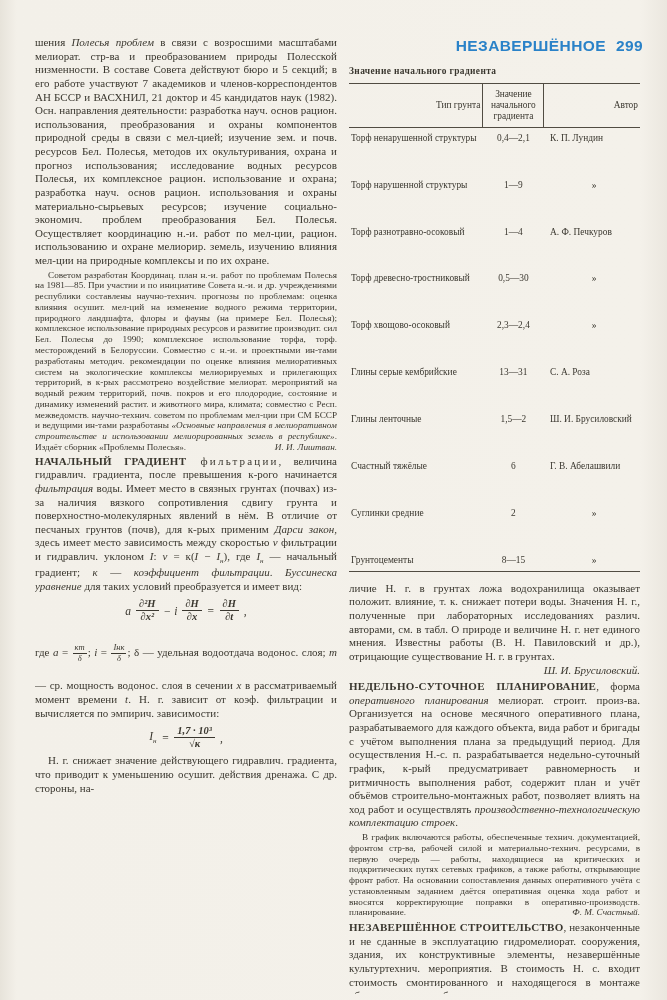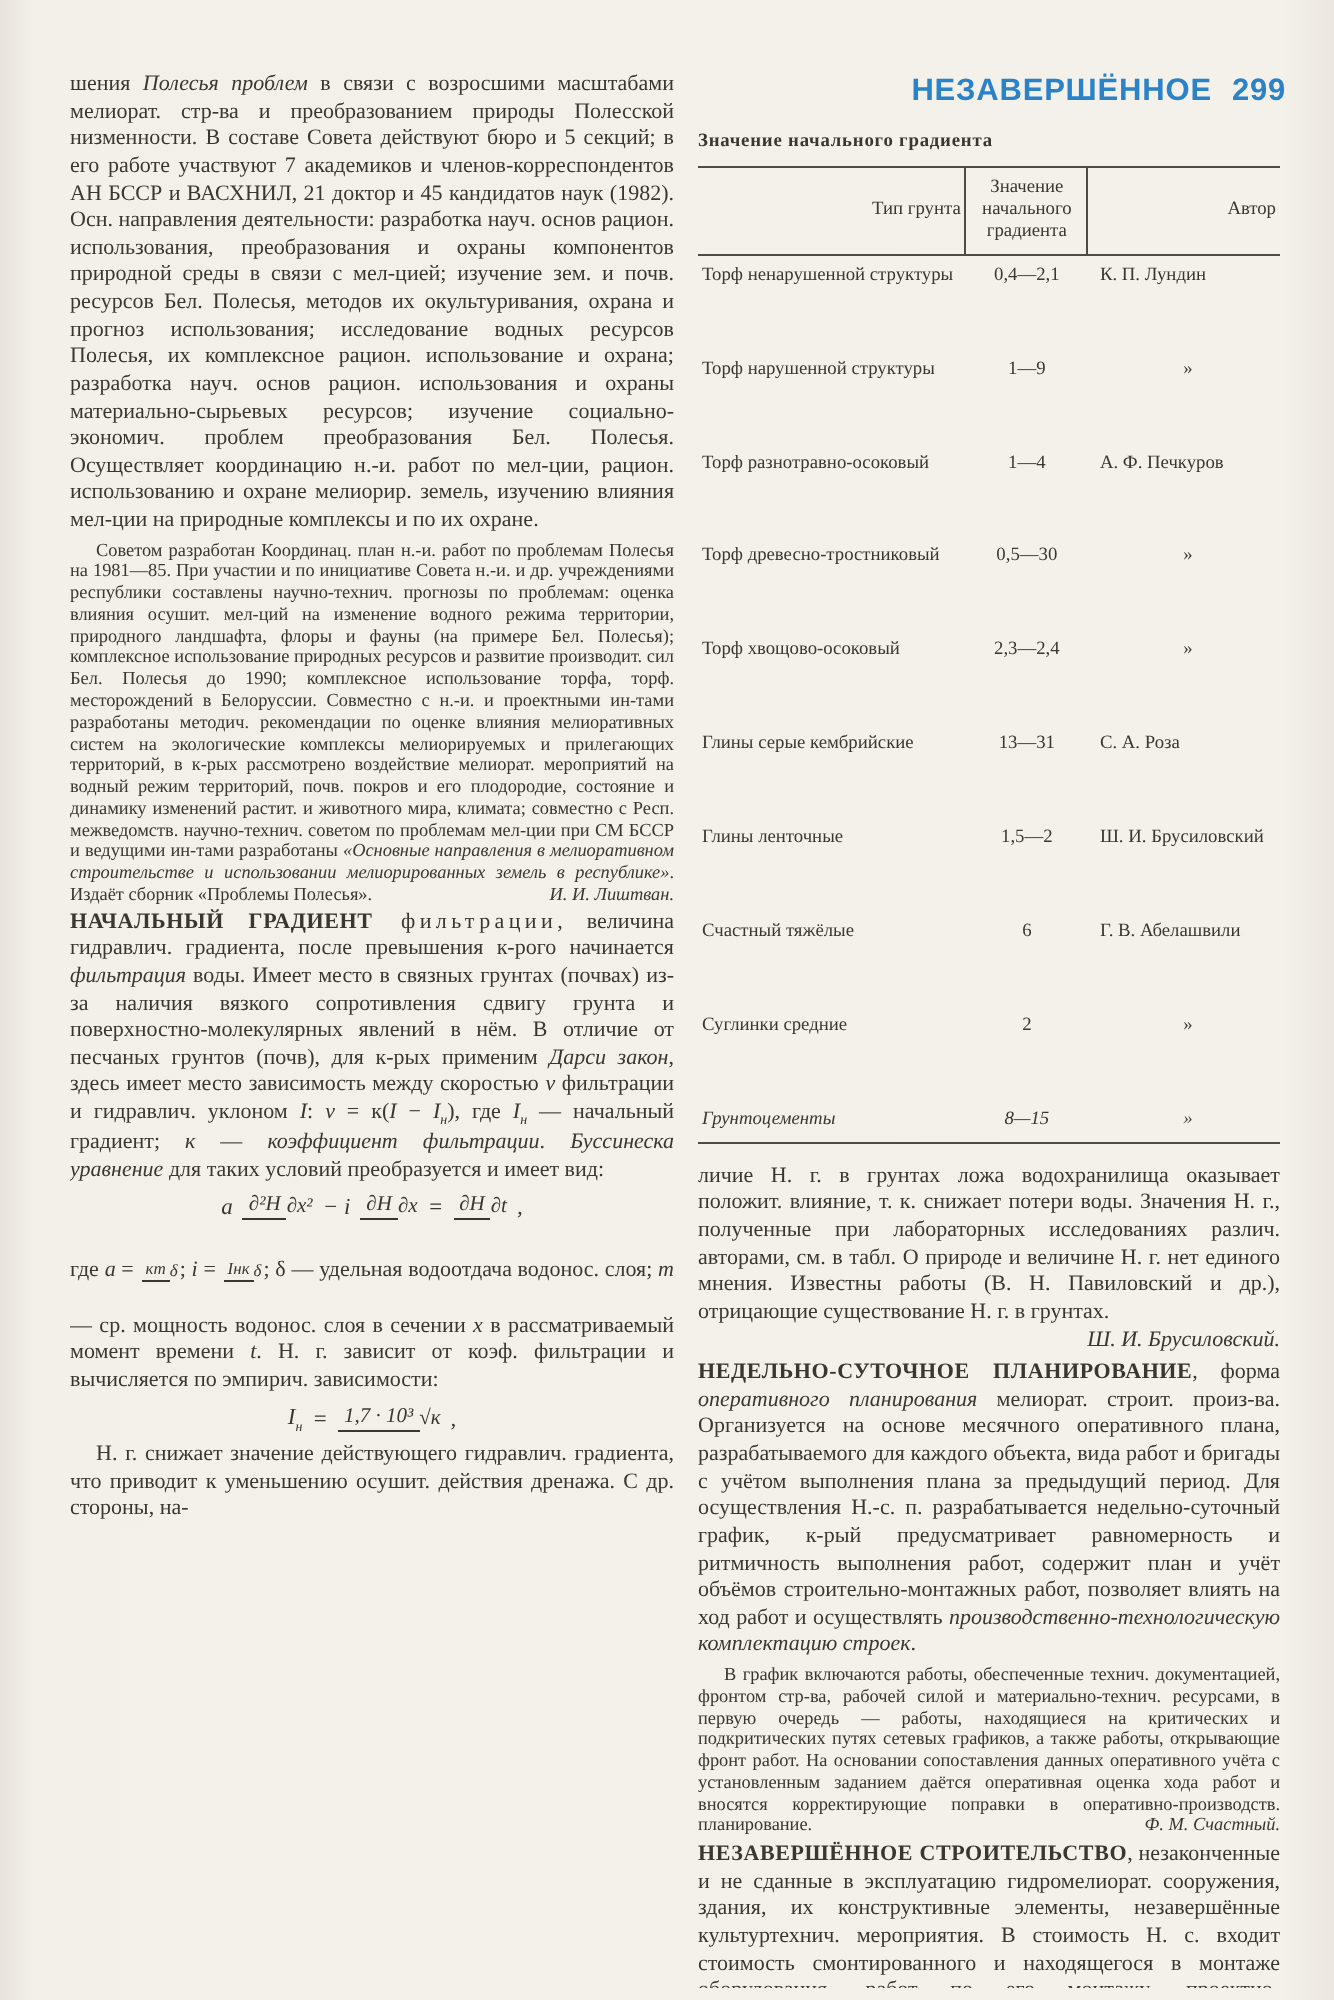--- a/index.html
+++ b/index.html
@@ -33,39 +33,39 @@
   .seg-i{font-style:italic;}
   .seg-b{font-weight:bold;letter-spacing:.3px;}
   .seg-sp{letter-spacing:2.2px;}
   .seg-sig{float:right;font-style:italic;}
   sub{font-size:7px;}
   
   .formula{
     display:flex;justify-content:center;align-items:center;gap:5px;
     font-size:11.5px;font-style:italic;margin:5px 0 4px 0;
   }
-  .frac{display:inline-flex;flex-direction:row;align-items:center;font-size:10.5px;line-height:1.15;}
+  .frac{display:inline-flex;flex-direction:column;align-items:center;font-size:10.5px;line-height:1.15;font-weight:bold;}
   .frac .fn{border-bottom:1px solid #3a372f;padding:0 3px;display:block;}
   .frac .fd{display:block;}
-  .ifrac{display:inline-flex;flex-direction:row;align-items:center;vertical-align:middle;
+  .ifrac{display:inline-flex;flex-direction:column;align-items:center;vertical-align:middle;
     font-size:8.5px;line-height:1.12;font-style:italic;margin:16px 1px;}
   .ifrac .fn{border-bottom:1px solid #3a372f;padding:0 2px;display:block;}
   .ifrac .fd{display:block;}
   
   .table-block{margin-top:30px;margin-bottom:10px;}
   .tcaption{font-weight:bold;font-size:9.4px;letter-spacing:.4px;}
   table{width:100%;border-collapse:collapse;margin-top:7px;
     border-top:1.6px solid #514c42;border-bottom:1.1px solid #514c42;
     font-size:9.4px;line-height:1.16;}
   thead td{text-align:right;vertical-align:middle;padding:5px 2px;
     border-bottom:1.3px solid #514c42;}
   thead td.c1{border-left:1px solid #514c42;border-right:1px solid #514c42;}
   tbody td{vertical-align:top;padding:18px 2px;}
   tbody tr:first-child td{padding-top:5px;}
-  tbody tr:last-child td{padding-bottom:5px;font-style:italic;}
+  tbody tr:last-child td{padding-bottom:5px;}
   td.c0{width:46%;}
   td.c1{width:21%;text-align:center;}
   td.c2{width:33%;padding-left:6px;}
   td.ditto{text-align:center;}
 </style>
 </head>
 <body>
 
 <div class="page">
 

